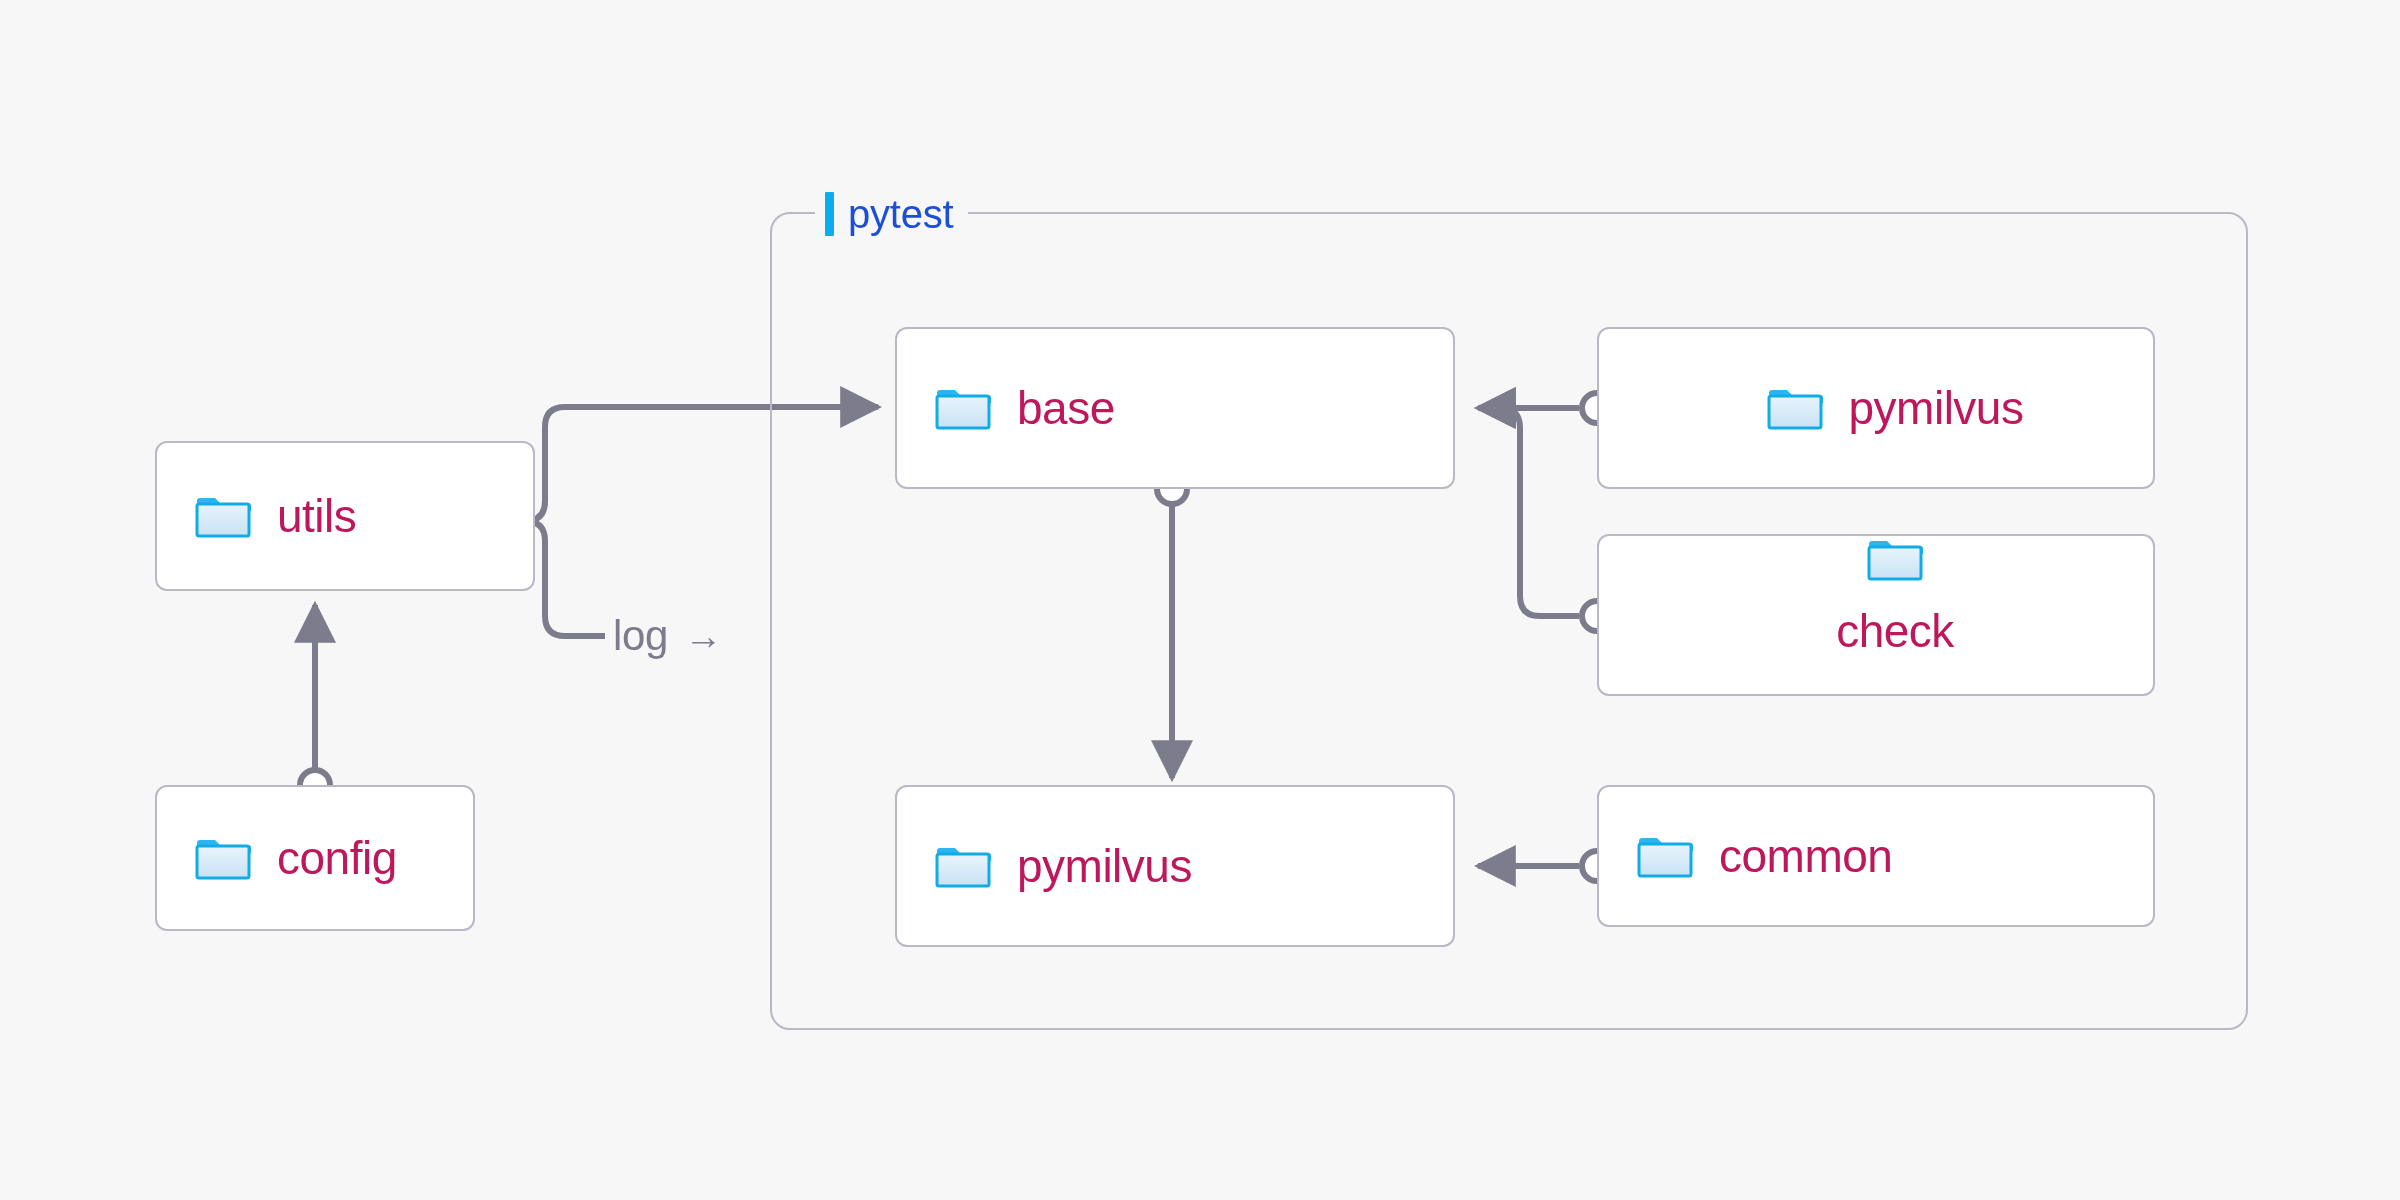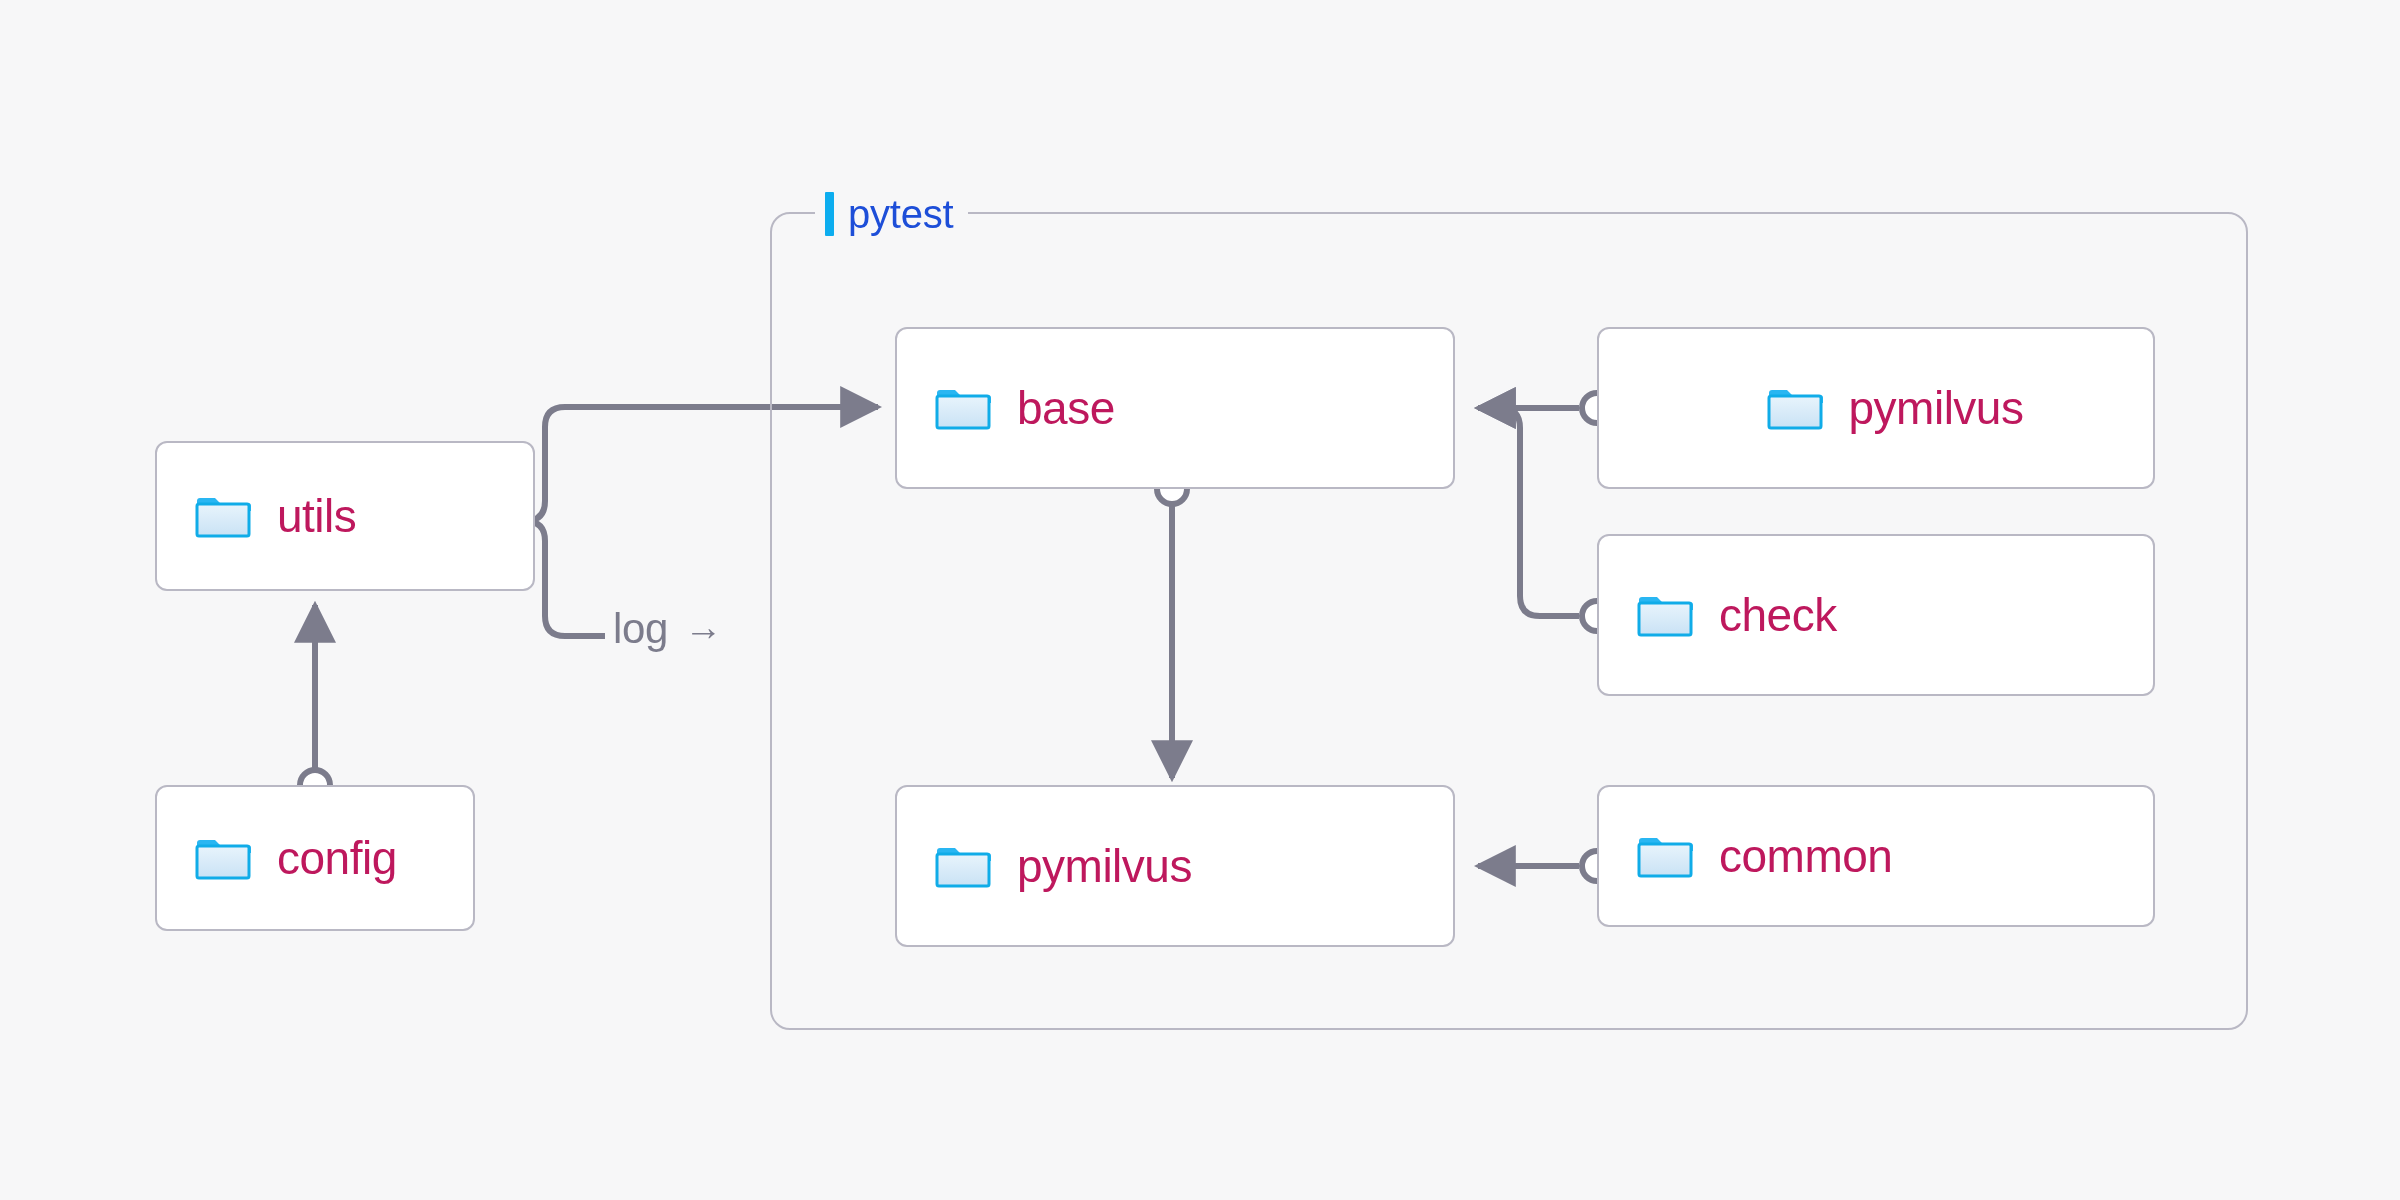--- a/index.html
+++ b/index.html
@@ -93,21 +93,21 @@
     height: 46px;
     position: relative;
     display: block;
   }
   .folder-icon svg { display: block; }
 
   
   .edge-label {
     position: absolute;
     display: flex;
-    align-items: flex-start;
+    align-items: center;
     gap: 16px;
     background: #f7f7f8;
     padding: 0 8px;
     height: 56px;
     box-sizing: border-box;
   }
   .edge-label-text {
     font-size: 42px;
     color: #7c7c8c;
     line-height: 1;
@@ -214,21 +214,21 @@
   <div class="node" style="left:1597px; top:327px; width:558px; height:162px;justify-content:center;">
     <span class="folder-icon">
       <svg width="56" height="46" viewBox="0 0 56 46" xmlns="http://www.w3.org/2000/svg">
         <path d="M2 8 a3 3 0 0 1 3-3 h15 l5 5 h28 a3 3 0 0 1 3 3 v5 H2 Z" fill="#29b6f2"></path>
         <rect x="2" y="11" width="52" height="32" rx="2" fill="url(#folderGrad)" stroke="#10ace8" stroke-width="3"></rect>
       </svg>
     </span>
     <span class="node-label">pymilvus</span>
   </div>
 
-  <div class="node" style="left:1597px; top:534px; width:558px; height:162px;">
+  <div class="node" style="left:1597px; top:534px; width:558px; height:162px;flex-direction:column;">
     <span class="folder-icon">
       <svg width="56" height="46" viewBox="0 0 56 46" xmlns="http://www.w3.org/2000/svg">
         <path d="M2 8 a3 3 0 0 1 3-3 h15 l5 5 h28 a3 3 0 0 1 3 3 v5 H2 Z" fill="#29b6f2"></path>
         <rect x="2" y="11" width="52" height="32" rx="2" fill="url(#folderGrad)" stroke="#10ace8" stroke-width="3"></rect>
       </svg>
     </span>
     <span class="node-label">check</span>
   </div>
 
   <div class="node" style="left:1597px; top:785px; width:558px; height:142px;">

